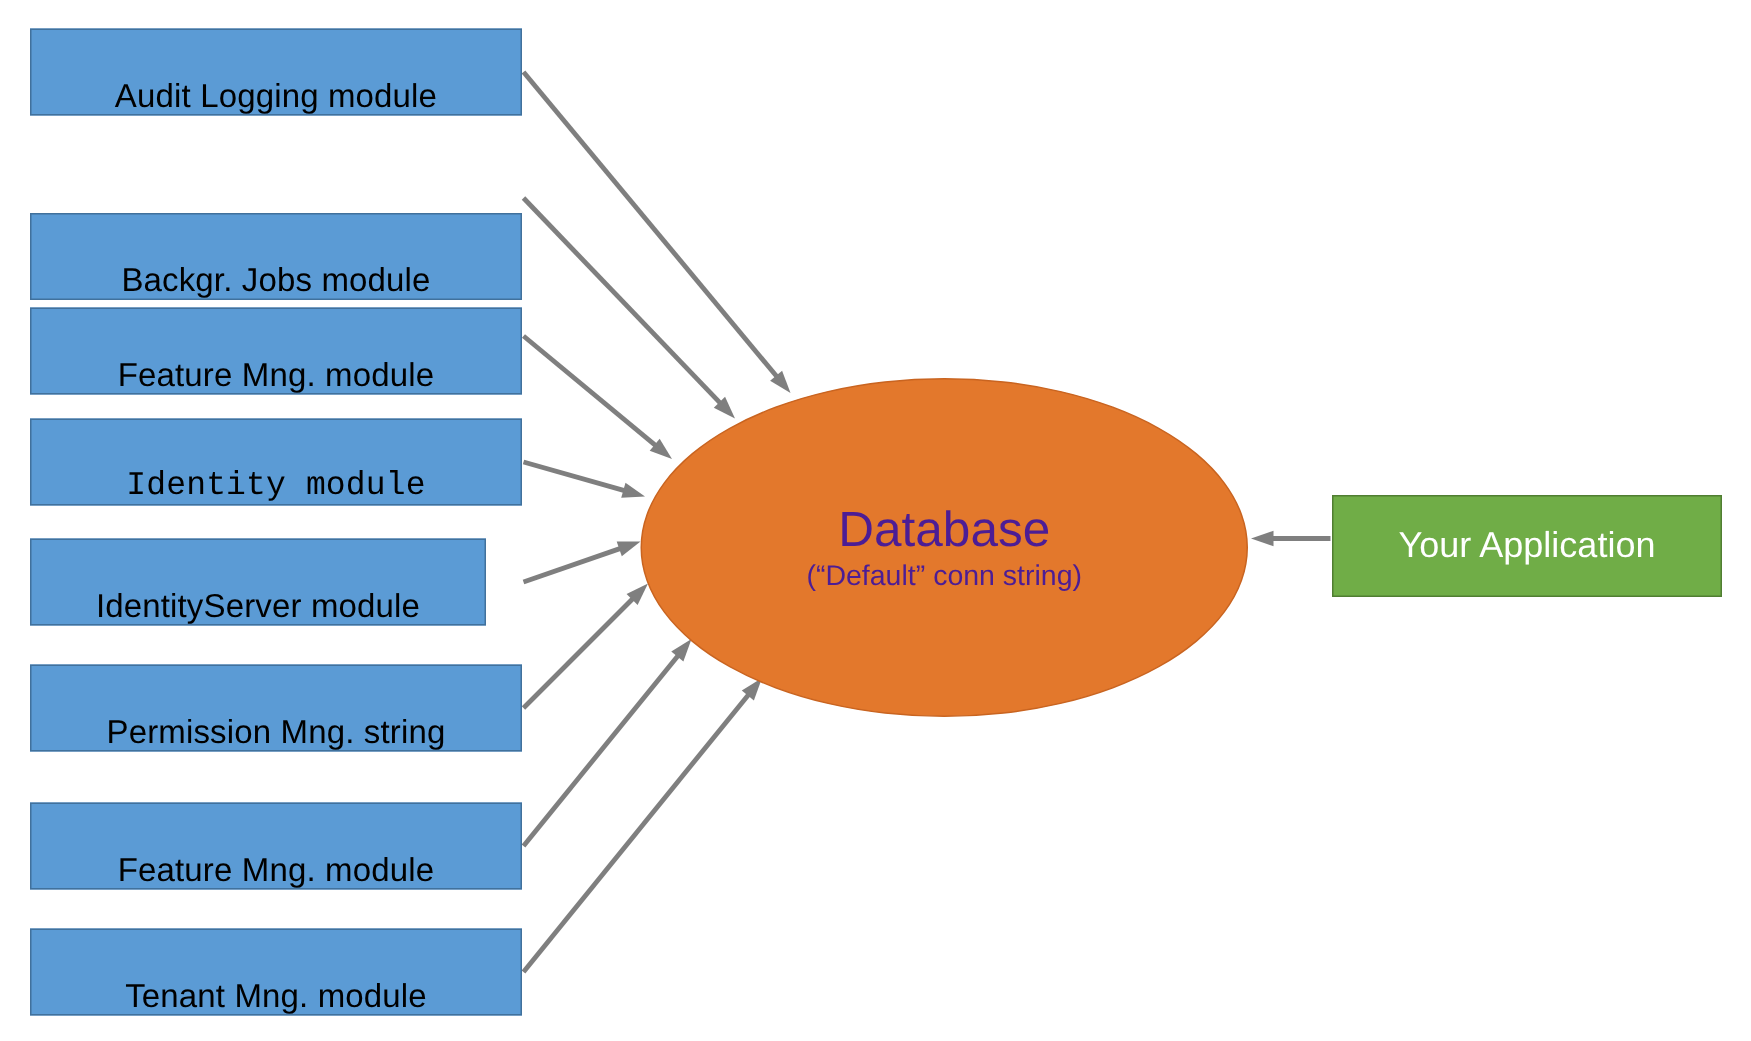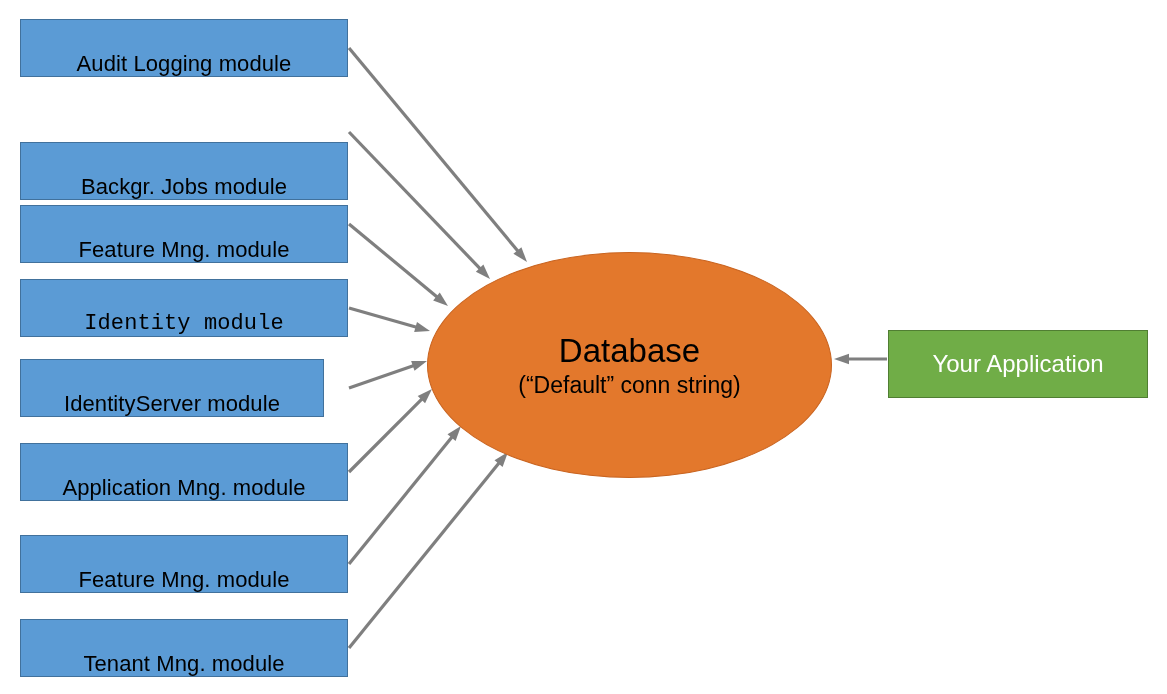--- a/index.html
+++ b/index.html
@@ -42,29 +42,29 @@
   .db-ellipse {
     position: absolute;
     box-sizing: border-box;
     background: #E3782C;
     border: 1.6px solid #C96420;
     border-radius: 50%;
     display: flex;
     flex-direction: column;
     align-items: center;
     justify-content: center;
-    color: #000000;
+    color: #4c1d95;
   }
   .db-title {
     font-size: 33px;
     line-height: 1.15;
     margin-bottom: 2px;
   }
   .db-sub {
-    font-size: 23px;
+    font-size: 19px;
     line-height: 1.15;
   }
   .app-box {
     position: absolute;
     box-sizing: border-box;
     background: #70AD47;
     border: 1.5px solid #507E32;
     display: flex;
     align-items: center;
     justify-content: center;
@@ -127,21 +127,21 @@
       <div class="module-box" style="left: 20px; top: 205px; width: 328px; height: 58px;">
         <span>Feature Mng. module</span>
       </div>
       <div class="module-box" style="left: 20px; top: 279px; width: 328px; height: 58px; font-family: Liberation Mono, monospace;">
         <span>Identity module</span>
       </div>
       <div class="module-box" style="left: 20px; top: 359px; width: 304px; height: 58px;">
         <span>IdentityServer module</span>
       </div>
       <div class="module-box" style="left: 20px; top: 443px; width: 328px; height: 58px;">
-        <span>Application Mng. module</span>
+        <span>Permission Mng. string</span>
       </div>
       <div class="module-box" style="left: 20px; top: 535px; width: 328px; height: 58px;">
         <span>Feature Mng. module</span>
       </div>
       <div class="module-box" style="left: 20px; top: 619px; width: 328px; height: 58px;">
         <span>Tenant Mng. module</span>
       </div>
     </div>
 
   <div class="db-ellipse" id="db-ellipse" style="left: 427px; top: 252px; width: 405px; height: 226px;">

